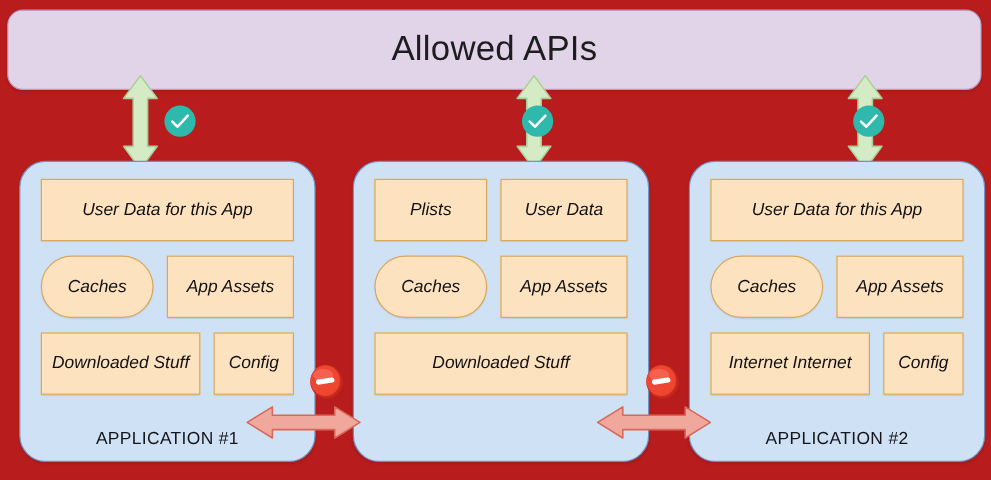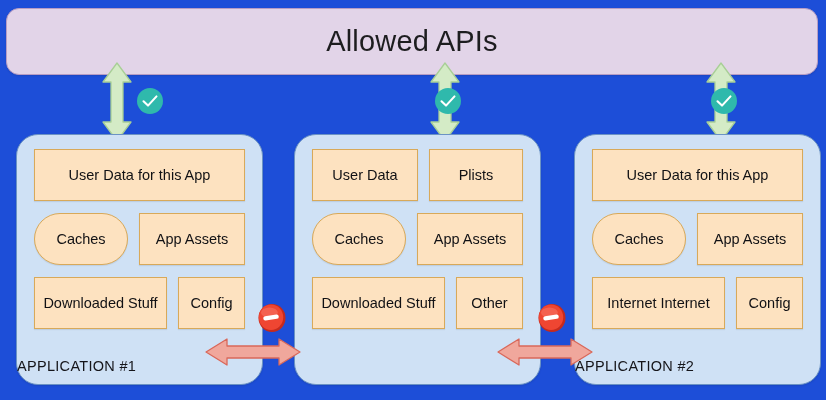--- a/index.html
+++ b/index.html
@@ -7,21 +7,21 @@
     padding: 0;
     background: #ffffff;
   }
   body {
     font-family: "Liberation Sans", sans-serif;
   }
   #canvas {
     position: relative;
     width: 826px;
     height: 400px;
-    background: #1d4ed8;
+    background: #b91c1c;
     overflow: hidden;
   }
 
   
   .api-bar {
     position: absolute;
     left: 6px;
     top: 8px;
     width: 812px;
     height: 67px;
@@ -75,39 +75,40 @@
   }
   #app1 { left: 16px; }
   #app2 { left: 294px; }
   #app3 { left: 574px; }
 
   .app-title {
     position: absolute;
     left: 0;
     bottom: 10px;
     width: 100%;
-    text-align: left;
+    text-align: center;
     font-size: 14.5px;
     color: #15151a;
     letter-spacing: 0.3px;
   }
 
   .store-grid {
     position: absolute;
     left: 17px;
     top: 14px;
     right: 17px;
     display: flex;
     flex-direction: column;
     gap: 12px;
   }
   .store-row {
     display: flex;
     gap: 11px;
     height: 52px;
+    font-style: italic;
   }
   .store-box {
     background: #fde2c0;
     border: 1.2px solid #d8a95a;
     box-sizing: border-box;
     display: flex;
     align-items: center;
     justify-content: center;
     font-size: 14.5px;
     color: #111114;
@@ -201,30 +202,29 @@
         <div class="store-box w-grow">Downloaded Stuff</div>
         <div class="store-box w-narrow">Config</div>
       </div>
     </div>
     <div class="app-title">APPLICATION #1</div>
   </div>
 
   <div class="app-panel" id="app2">
     <div class="store-grid">
       <div class="store-row">
+        <div class="store-box w-grow">Plists</div>
         <div class="store-box w-mid">User Data</div>
-        <div class="store-box w-grow">Plists</div>
       </div>
       <div class="store-row">
         <div class="store-box w-half">Caches</div>
         <div class="store-box w-grow">App Assets</div>
       </div>
       <div class="store-row">
         <div class="store-box w-grow">Downloaded Stuff</div>
-        <div class="store-box w-narrow">Other</div>
       </div>
     </div>
   </div>
 
   <div class="app-panel" id="app3">
     <div class="store-grid">
       <div class="store-row">
         <div class="store-box w-full">User Data for this App</div>
       </div>
       <div class="store-row">

